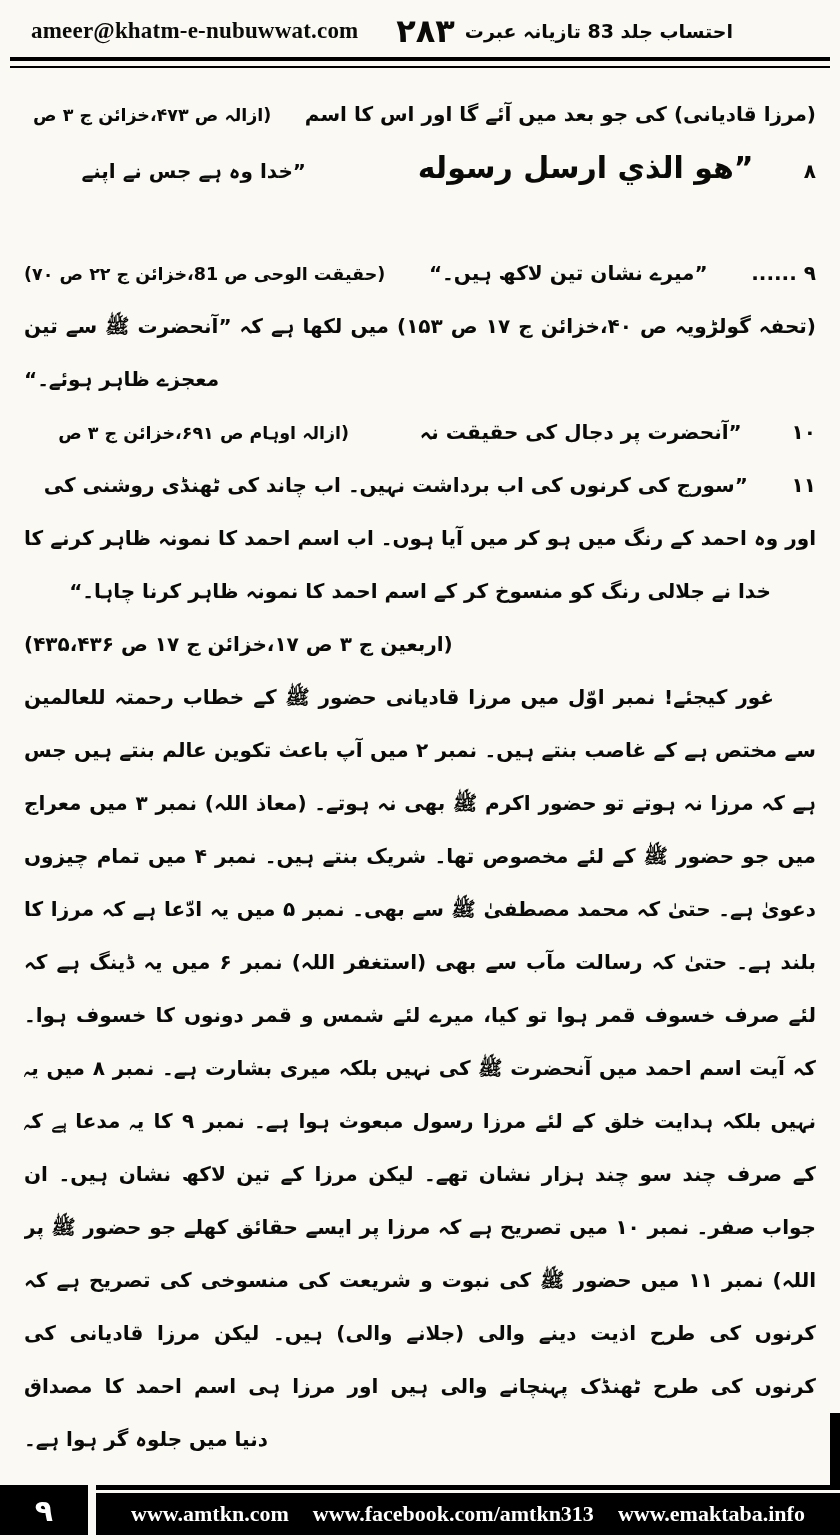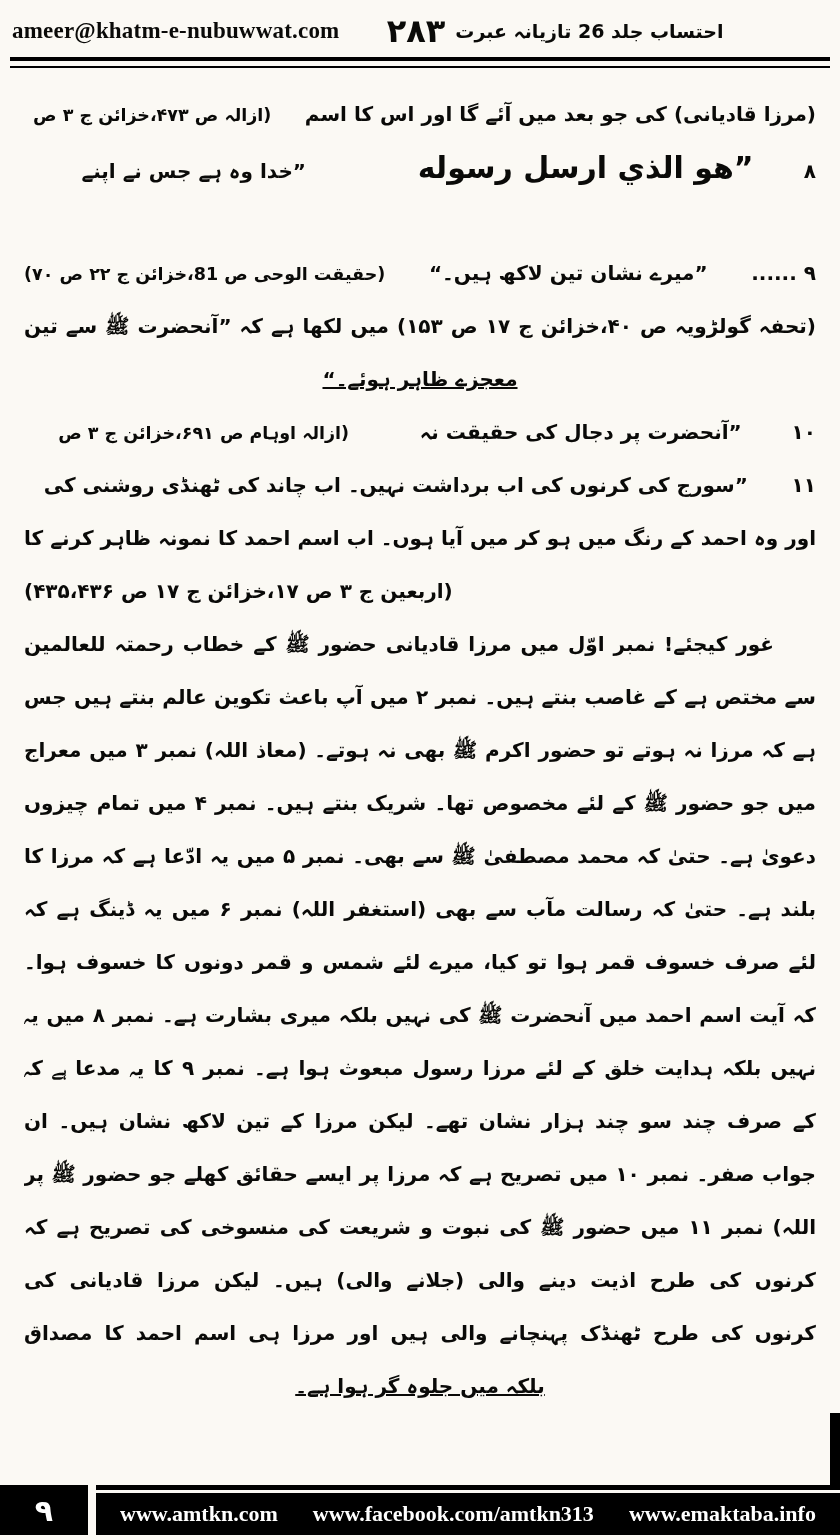--- a/index.html
+++ b/index.html
@@ -1,55 +1,55 @@
 <!DOCTYPE html>
 <html lang="ur"><head>
 <meta charset="utf-8">
 <title>Scanned Book Page</title>
 <style>
   html,body{margin:0;padding:0;}
   body{background:#8a8a8a;font-family:"DejaVu Sans",sans-serif;}
   .page{width:840px;height:1540px;background:#fbf9f4;position:relative;overflow:hidden;margin:0 auto;color:#0a0a08;}
 
   
-  .header{display:flex;justify-content:space-between;align-items:center;padding:12px 20px 2px 12px;}
+  .header{display:flex;justify-content:space-between;align-items:center;padding:12px 20px 2px 31px;}
   .email{flex:1;font-family:"Liberation Serif",serif;font-weight:700;font-size:23px;letter-spacing:.2px;text-align:left;}
   .hdr-page-num{font-size:32px;font-weight:700;padding:0 10px;}
   .hdr-title{flex:1;direction:rtl;font-weight:700;font-size:19px;text-align:left;}
   .rule{margin:5px 10px 0 10px;height:5px;border-top:4px solid #000;border-bottom:2px solid #000;}
 
   
   .body{padding:20px 24px 0 24px;direction:rtl;}
   .line{height:53px;line-height:53px;font-size:20px;font-weight:700;overflow:hidden;}
   .l-between{display:flex;justify-content:space-between;align-items:baseline;}
   .l-justify{text-align:justify;text-align-last:justify;}
-  .l-right{text-align:center;text-decoration:underline;}
+  .l-right{text-align:left;}
   .l-left{text-align:left;}
   .l-center{text-align:center;}
   .l-indent{text-indent:42px;}
   .arabic-quote{font-size:30px;letter-spacing:2px;}
   .ref{font-size:17.5px;}
 
   
   .footer{position:absolute;left:0;right:0;bottom:5px;display:flex;align-items:flex-end;}
   .pageno-box{width:88px;height:50px;background:#000;color:#fff;display:flex;align-items:center;justify-content:center;font-size:30px;font-weight:700;flex:0 0 auto;}
   .bar-wrap{flex:1;margin-left:8px;}
   .bar-line{height:5px;background:#000;margin-bottom:3px;}
-  .bar{height:42px;background:#000;color:#fff;display:flex;align-items:center;justify-content:center;gap:35px;font-family:"Liberation Serif",serif;font-weight:700;font-size:22px;white-space:nowrap;}
+  .bar{height:42px;background:#000;color:#fff;display:flex;align-items:center;justify-content:center;gap:24px;font-family:"Liberation Serif",serif;font-weight:700;font-size:22px;white-space:nowrap;}
   .edge-mark{position:absolute;right:0;bottom:55px;width:10px;height:72px;background:#000;}
 </style>
 </head>
 <body>
 
 <div class="page">
 
   <header class="header">
     <span class="email">ameer@khatm-e-nubuwwat.com</span>
     <span class="hdr-page-num">۲۸۳</span>
-    <span class="hdr-title">احتساب جلد 26 تازیانہ عبرت</span>
+    <span class="hdr-title">احتساب جلد 83 تازیانہ عبرت</span>
   </header>
   <div class="rule"></div>
 
   <main class="body">
 
     <div class="line l-between">
       <span>(مرزا قادیانی) کی جو بعد میں آئے گا اور اس کا اسم احمد ہوگا۔</span>
       <span class="ref">(ازالہ ص ۴۷۳،خزائن ج ۳ ص ۳۶۳)</span>
     </div>
 
@@ -77,37 +77,38 @@
       <span>”آنحضرت پر دجال کی حقیقت نہ کھلی۔“</span>
       <span class="ref">(ازالہ اوہام ص ۶۹۱،خزائن ج ۳ ص ۴۷۳)</span>
     </div>
 
     <div class="line l-between">
       <span>۱۱ ......</span>
       <span>”سورج کی کرنوں کی اب برداشت نہیں۔ اب چاند کی ٹھنڈی روشنی کی ضرورت ہے</span>
     </div>
 
     <div class="line l-justify">اور وہ احمد کے رنگ میں ہو کر میں آیا ہوں۔ اب اسم احمد کا نمونہ ظاہر کرنے کا وقت ہے۔ اس لئے</div>
+    <div class="line l-center">خدا نے جلالی رنگ کو منسوخ کر کے اسم احمد کا نمونہ ظاہر کرنا چاہا۔“</div>
     <div class="line l-left">(اربعین ج ۳ ص ۱۷،خزائن ج ۱۷ ص ۴۳۵،۴۳۶)</div>
 
     <div class="line l-justify l-indent">غور کیجئے! نمبر اوّل میں مرزا قادیانی حضور ﷺ کے خطاب رحمتہ للعالمین کے جو آپ</div>
     <div class="line l-justify">سے مختص ہے کے غاصب بنتے ہیں۔ نمبر ۲ میں آپ باعث تکوین عالم بنتے ہیں جس کا مفہوم یہ</div>
     <div class="line l-justify">ہے کہ مرزا نہ ہوتے تو حضور اکرم ﷺ بھی نہ ہوتے۔ (معاذ اللہ) نمبر ۳ میں معراج کے رتبہ اعلیٰ</div>
     <div class="line l-justify">میں جو حضور ﷺ کے لئے مخصوص تھا۔ شریک بنتے ہیں۔ نمبر ۴ میں تمام چیزوں سے برتری کا</div>
     <div class="line l-justify">دعویٰ ہے۔ حتیٰ کہ محمد مصطفیٰ ﷺ سے بھی۔ نمبر ۵ میں یہ ادّعا ہے کہ مرزا کا تخت (رتبہ) سب سے</div>
     <div class="line l-justify">بلند ہے۔ حتیٰ کہ رسالت مآب سے بھی (استغفر اللہ) نمبر ۶ میں یہ ڈینگ ہے کہ حضور ﷺ کے</div>
     <div class="line l-justify">لئے صرف خسوف قمر ہوا تو کیا، میرے لئے شمس و قمر دونوں کا خسوف ہوا۔ نمبر ۷ میں یہ ادّعا ہے</div>
     <div class="line l-justify">کہ آیت اسم احمد میں آنحضرت ﷺ کی نہیں بلکہ میری بشارت ہے۔ نمبر ۸ میں یہ حضور ﷺ</div>
     <div class="line l-justify">نہیں بلکہ ہدایت خلق کے لئے مرزا رسول مبعوث ہوا ہے۔ نمبر ۹ کا یہ مدعا ہے کہ آنحضرت ﷺ</div>
     <div class="line l-justify">کے صرف چند سو چند ہزار نشان تھے۔ لیکن مرزا کے تین لاکھ نشان ہیں۔ ان نشانات کا کچھ پتہ؟</div>
     <div class="line l-justify">جواب صفر۔ نمبر ۱۰ میں تصریح ہے کہ مرزا پر ایسے حقائق کھلے جو حضور ﷺ پر نہیں کھل سکے۔ (معاذ</div>
     <div class="line l-justify">اللہ) نمبر ۱۱ میں حضور ﷺ کی نبوت و شریعت کی منسوخی کی تصریح ہے کہ آپ کی کرنیں سورج کی</div>
     <div class="line l-justify">کرنوں کی طرح اذیت دینے والی (جلانے والی) ہیں۔ لیکن مرزا قادیانی کی شعاعیں چاند کی</div>
     <div class="line l-justify">کرنوں کی طرح ٹھنڈک پہنچانے والی ہیں اور مرزا ہی اسم احمد کا مصداق جمالی رنگ میں ہو کر</div>
-    <div class="line l-right">بلکہ میں جلوہ گر ہوا ہے۔</div>
+    <div class="line l-right">دنیا میں جلوہ گر ہوا ہے۔</div>
 
   </main>
 
   <div class="edge-mark"></div>
 
   <footer class="footer">
     <div class="pageno-box">
       <span>۹</span>
     </div>
     <div class="bar-wrap">

